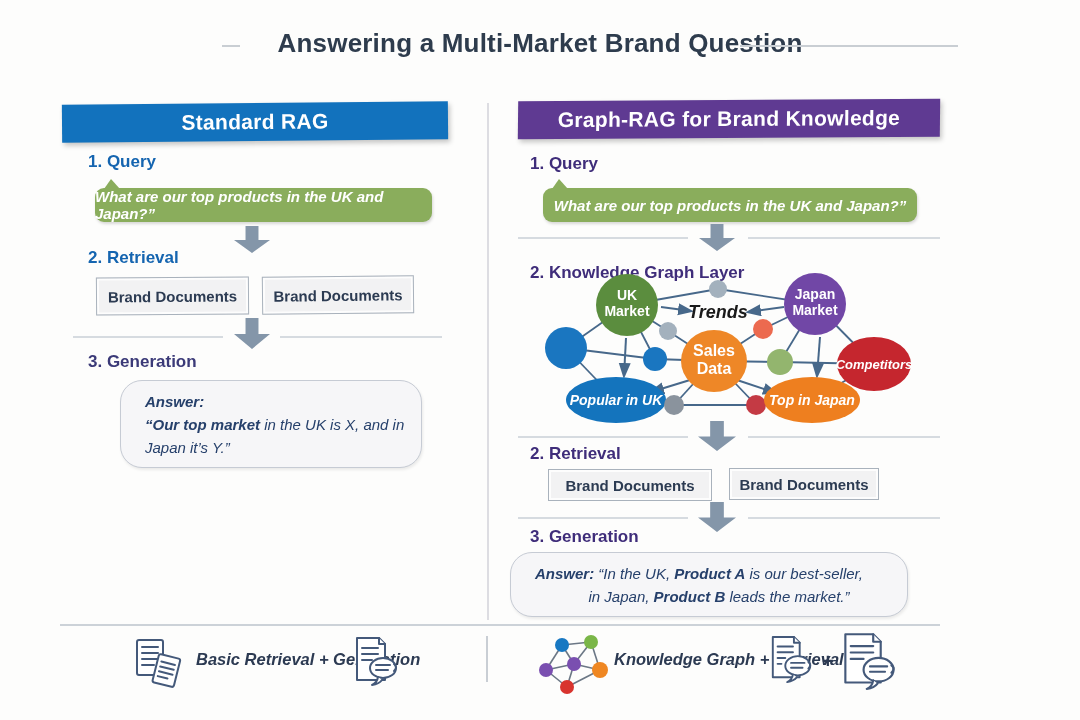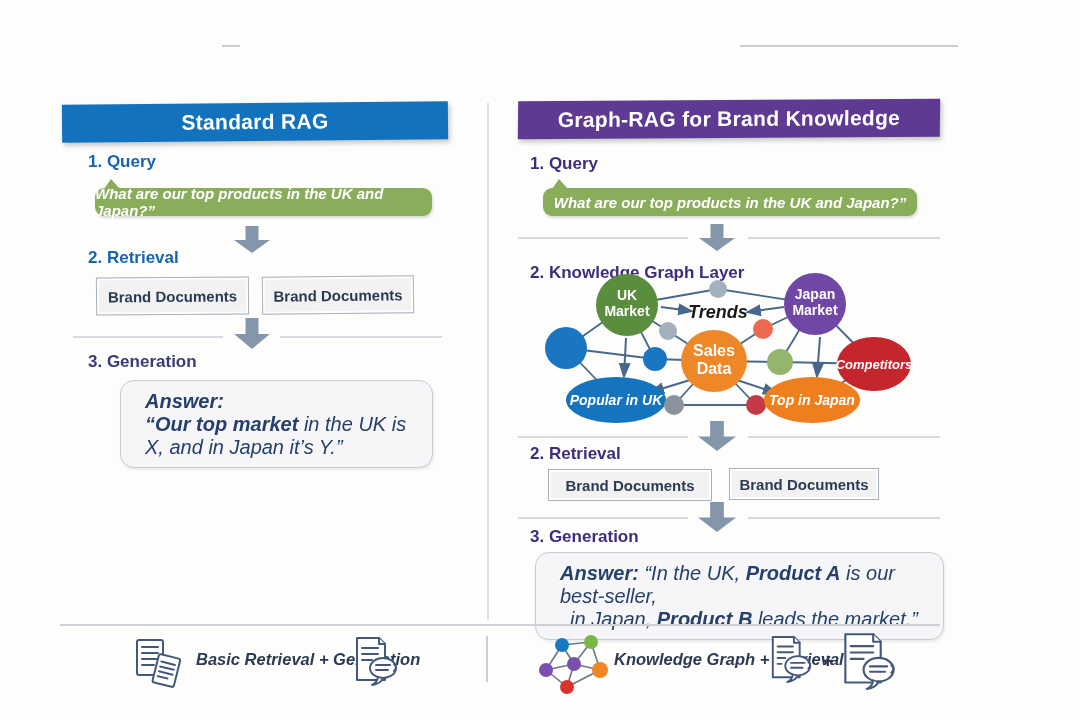--- a/index.html
+++ b/index.html
@@ -24,52 +24,53 @@
   .hline{height:2px;background:#d6dbe0;}
 
   
   .step{font-size:17px;font-weight:bold;}
   .step-blue{color:#1565b0;}
   .step-indigo{color:#3b3a78;}
   .step-purple{color:#3f2d7a;}
 
   
   .bubble{background:#8aad5c;border-radius:9px;color:#fff;font-size:15px;font-weight:bold;
-          font-style:italic;display:flex;align-items:center;justify-content:center;height:28px;
+          font-style:italic;display:flex;align-items:center;justify-content:center;height:34px;
           box-shadow:1px 2px 3px rgba(0,0,0,.15);}
   .bubble:before{content:"";position:absolute;top:-9px;left:9px;width:0;height:0;
           border-left:7px solid transparent;border-right:9px solid transparent;
           border-bottom:10px solid #8aad5c;}
 
   
   .block-arrow{background:#8496a9;
      clip-path:polygon(32% 0,68% 0,68% 52%,100% 52%,50% 100%,0 52%,32% 52%);}
 
   
   .docbox{background:#f2f2f3;border:1.5px solid #a9b2bc;box-shadow:inset 0 0 0 2px #fdfdfd;
           display:flex;align-items:center;justify-content:center;color:#2c3b52;
           font-size:15px;font-weight:bold;}
 
   
-  .answerbox{background:#f6f6f8;border:1.4px solid #c6cbd4;border-radius:14px;
-             box-shadow:1px 2px 3px rgba(0,0,0,.08);color:#26406b;font-size:20px;
-             font-style:italic;padding:9px 15px 8px 24px;line-height:23px;}
+  .answerbox{background:#f6f6f8;border:1.4px solid #c6cbd4;border-radius:22px;
+             box-shadow:1px 2px 3px rgba(0,0,0,.08);color:#26406b;font-size:15px;
+             font-style:italic;padding:9px 4px 8px 24px;line-height:23px;}
   .answerbox b{font-weight:bold;}
 
   
   .caption{font-size:16.5px;font-weight:bold;font-style:italic;color:#2c3a52;}
   .plus{font-size:20px;font-weight:bold;color:#2c3a52;}
   .icon-stroke{stroke:#44597a;fill:none;stroke-width:2;stroke-linecap:round;stroke-linejoin:round;}
 </style>
 </head>
 <body>
 
 <div class="canvas">
 
   <div class="abs title-line" style="left:222px;width:18px;"></div>
+  <div class="abs title">Answering a Multi-Market Brand Question</div>
   <div class="abs title-line" style="left:740px;width:218px;"></div>
 
   <div class="abs vdivider"></div>
 
   <div class="abs banner banner-left">Standard RAG</div>
 
   <div class="abs step step-blue" style="left:88px;top:152px;">1. Query</div>
   <div class="abs bubble" style="left:95px;top:188px;width:337px;">What are our top products in the UK and Japan?”</div>
 
   <div class="abs block-arrow" style="left:234px;top:226px;width:36px;height:27px;"></div>
@@ -161,21 +162,21 @@
 
   <div class="abs step step-purple" style="left:530px;top:444px;">2. Retrieval</div>
   <div class="abs docbox" style="left:548px;top:469px;width:162px;height:30px;">Brand Documents</div>
   <div class="abs docbox" style="left:729px;top:468px;width:148px;height:30px;">Brand Documents</div>
 
   <div class="abs hline" style="left:518px;top:517px;width:170px;"></div>
   <div class="abs block-arrow" style="left:698px;top:502px;width:38px;height:30px;"></div>
   <div class="abs hline" style="left:748px;top:517px;width:192px;"></div>
 
   <div class="abs step step-purple" style="left:530px;top:527px;">3. Generation</div>
-  <div class="abs answerbox" style="left:535px;top:552px;width:368px;">
+  <div class="abs answerbox" style="left:510px;top:552px;width:368px;">
     <div><b>Answer:</b><span> “In the UK, </span><b>Product A</b><span> is our best-seller,</span></div>
     <div style="text-align:center;"><span>in Japan, </span><b>Product B</b><span> leads the market.”</span></div>
   </div>
 
   <div class="abs" style="left:60px;top:624px;width:880px;height:2px;background:#ccd2d8;"></div>
   <div class="abs" style="left:486px;top:636px;width:2px;height:46px;background:#c9ced4;"></div>
 
   <svg class="abs" style="left:128px;top:636px;" width="58" height="56" viewBox="0 0 58 56">
     <g class="icon-stroke" fill="#ffffff">
       <rect x="9" y="4" width="26" height="35" rx="2" fill="#fff"></rect>

